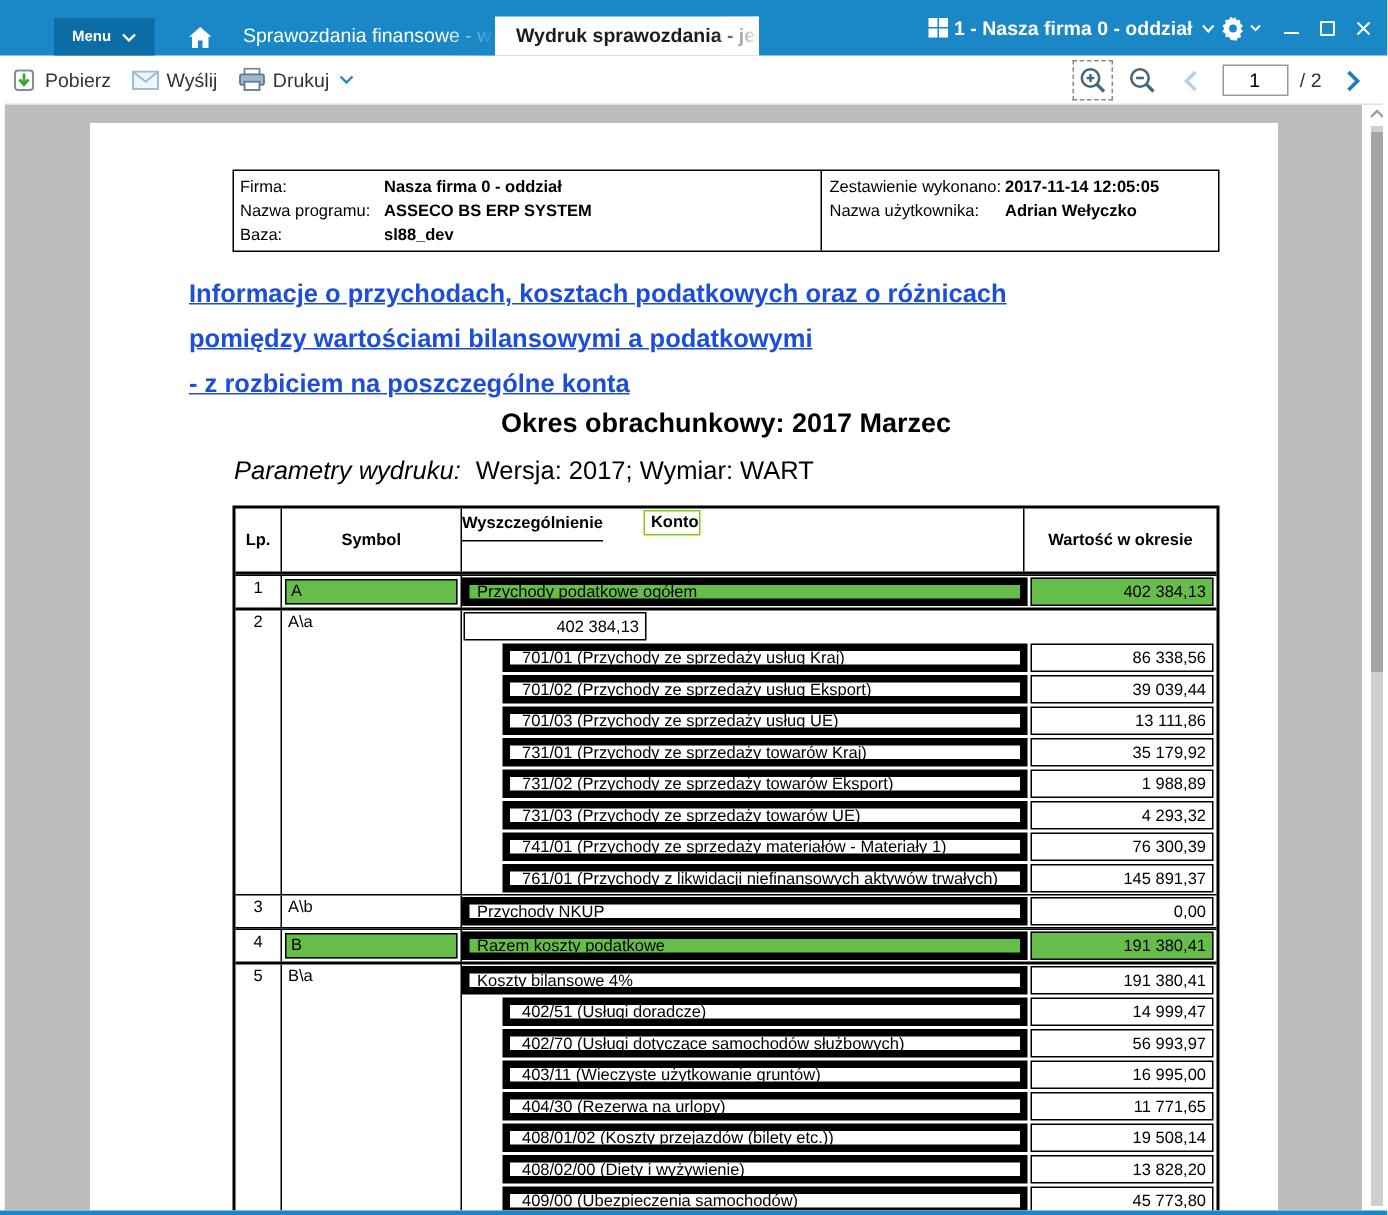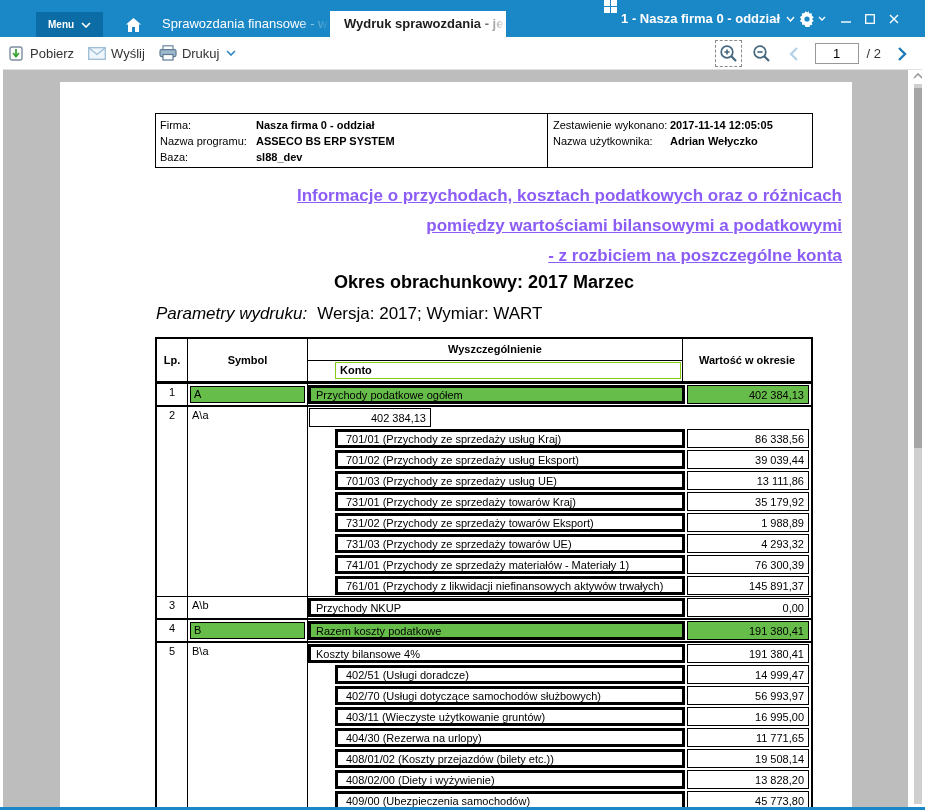--- a/index.html
+++ b/index.html
@@ -21,21 +21,21 @@
   
   .topbar{position:absolute;left:0;top:0;width:925px;height:37px;background:var(--accent);color:#fff;z-index:40}
   .menu-btn{position:absolute;left:36px;top:12px;height:25px;padding:0 12px;background:var(--menu);
     display:flex;align-items:center;gap:7px;font-size:10px;font-weight:bold;cursor:pointer}
   .home-btn{position:absolute;left:119px;top:12px;width:28px;height:25px;display:flex;align-items:center;justify-content:center}
   .tab{position:absolute;top:11px;height:26px;line-height:26px;font-size:13px;white-space:nowrap;overflow:hidden;padding-left:14px}
   .tab1{left:148px;width:182px;color:#fff}
   .tab1::after{content:"";position:absolute;right:0;top:0;bottom:0;width:34px;background:linear-gradient(to right,rgba(26,135,198,0),var(--accent))}
   .tab2{left:330px;width:176px;background:#fff;color:#1c1c1c;font-weight:bold}
   .tab2::after{content:"";position:absolute;right:0;top:0;bottom:0;width:30px;background:linear-gradient(to right,rgba(255,255,255,0),#fff)}
-  .topbar-right{position:absolute;right:19px;top:0;height:37px;display:flex;gap:4px}
+  .topbar-right{position:absolute;right:4px;top:0;height:37px;display:flex;align-items:center;gap:4px}
   .grid-icon{width:13px;height:13px;display:grid;grid-template-columns:6px 6px;grid-template-rows:6px 6px;gap:1px}
   .grid-icon span{background:#fff}
   .company{display:flex;align-items:center;gap:6px;font-size:13px;font-weight:bold;white-space:nowrap;cursor:pointer}
   .gear-wrap{display:flex;align-items:center;gap:3px;cursor:pointer}
   .winctl{display:flex;align-items:center;gap:0;margin-left:4px}
   .winctl .wbtn{width:24px;height:24px;display:flex;align-items:center;justify-content:center;cursor:pointer}
 
   
   .toolbar{position:absolute;left:3px;top:37px;width:919px;height:33px;background:#fff;border-bottom:1px solid #e0e0e0;z-index:30;
     display:flex;align-items:center;padding-left:6px;gap:14px}
@@ -58,46 +58,46 @@
   
   .meta-box{position:absolute;left:95px;top:31px;width:658px;height:55px;border:1px solid #000;display:flex;font-size:11px}
   .meta-left{width:392px;border-right:1px solid #000;padding:3px 0 0 4px}
   .meta-right{flex:1;padding:3px 0 0 5px}
   .meta-row{display:flex;line-height:16px}
   .meta-row .lbl{flex:none}
   .meta-left .lbl{width:96px}
   .meta-right .lbl{width:117px}
   .meta-row .val{font-weight:bold}
 
-  .title-block{position:absolute;left:66px;top:99px;width:716px;text-align:right;font-weight:bold;font-size:17px;color:#8b5cf6}
+  .title-block{position:absolute;left:66px;top:99px;width:716px;text-align:left;font-weight:bold;font-size:17px;color:#1d4ed8}
   .title-block .tl{line-height:30px;text-decoration:underline}
   .subtitle{position:absolute;left:66px;top:190px;width:716px;text-align:center;font-weight:bold;font-size:18px}
   .params{position:absolute;left:96px;top:222px;font-size:17px}
   .params .plbl{font-style:italic}
   .params .pval{margin-left:10px}
 
   .rtable{position:absolute;left:95px;top:255px;width:658px;border:2px solid #000;font-size:11px;background:#fff}
   .thead{display:flex;border-bottom:2px solid #000;height:44px;font-weight:bold}
   .th-lp{width:31px;border-right:1px solid #000;display:flex;align-items:center;justify-content:center}
   .th-symbol{width:120px;border-right:1px solid #000;display:flex;align-items:center;justify-content:center}
-  .th-detail{flex:1;border-right:1px solid #000;display:flex;flex-direction:column}
+  .th-detail{flex:1;border-right:1px solid #000;display:flex;flex-direction:row}
   .th-detail-top{height:22px;border-bottom:1px solid #000;text-align:center;line-height:21px}
   .konto-box{margin:1px 1px 3px 27px;border:1px solid #84cc16;height:17px;line-height:15px;padding-left:4px}
   .th-value{width:128px;display:flex;align-items:center;justify-content:center}
 
   .group{display:flex;border-bottom:1px solid #000}
   .group:last-child{border-bottom:none}
   .group.green-row{border-top:1px solid #000;border-bottom:2px solid #000}
   .g-lp{width:31px;border-right:1px solid #000;text-align:center;padding-top:2px;flex:none}
   .g-symbol{width:120px;border-right:1px solid #000;padding:2px 0 0 4px;flex:none}
   .g-symbol .sym-green{margin:2px 2px 0 0;border:1px solid #000;background:var(--green);height:17px;line-height:15px;padding-left:3px}
   .g-symbol.has-green{padding:0 0 0 2px}
   .g-lines{flex:1;display:flex;flex-direction:column}
   .line{display:flex;height:21px}
-  .t-box{flex:1;border:3px solid #000000;margin:1px 1px 1px 0;padding:0 0 0 5px;display:flex;align-items:center;white-space:nowrap;overflow:hidden}
+  .t-box{flex:1;border:5px solid #000000;margin:1px 1px 1px 0;padding:0 0 0 5px;display:flex;align-items:center;white-space:nowrap;overflow:hidden}
   .t-box.ind1{margin-left:27px;padding-left:8px}
   .v-box{width:122px;flex:none;border:1px solid #000;margin:1px 2px 1px 1px;display:flex;align-items:center;justify-content:flex-end;padding-right:4px}
   .line.greenline .t-box,.line.greenline .v-box{background:var(--green)}
 
   svg{display:block}
 </style>
 </head>
 <body>
 
 <div class="topbar">

